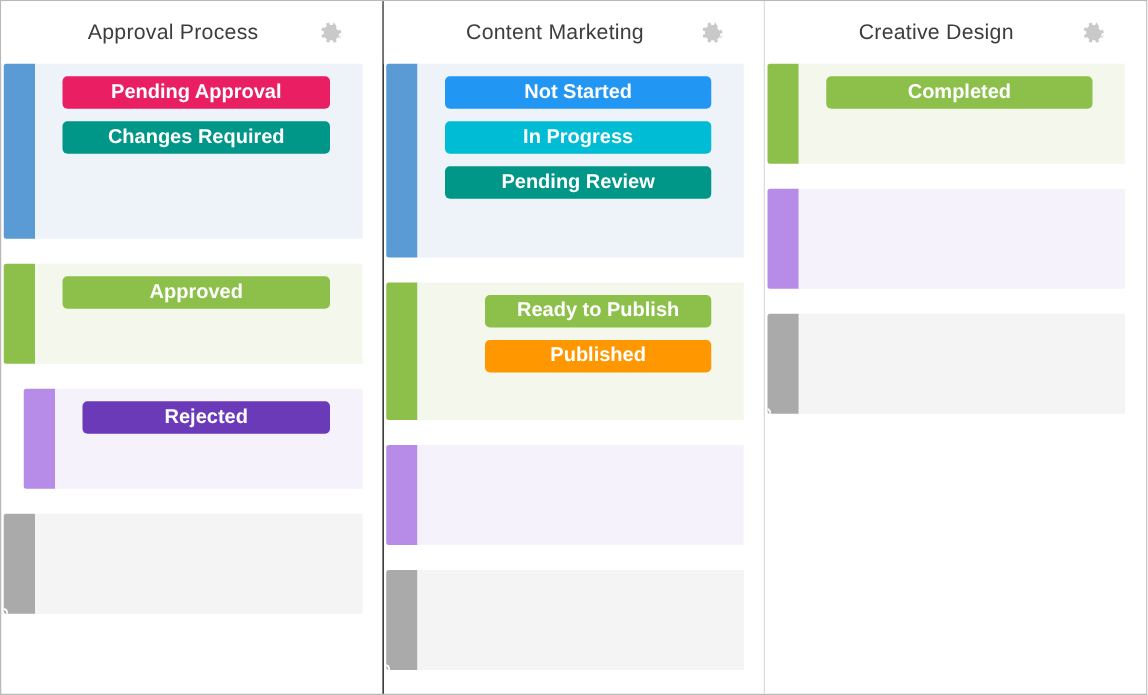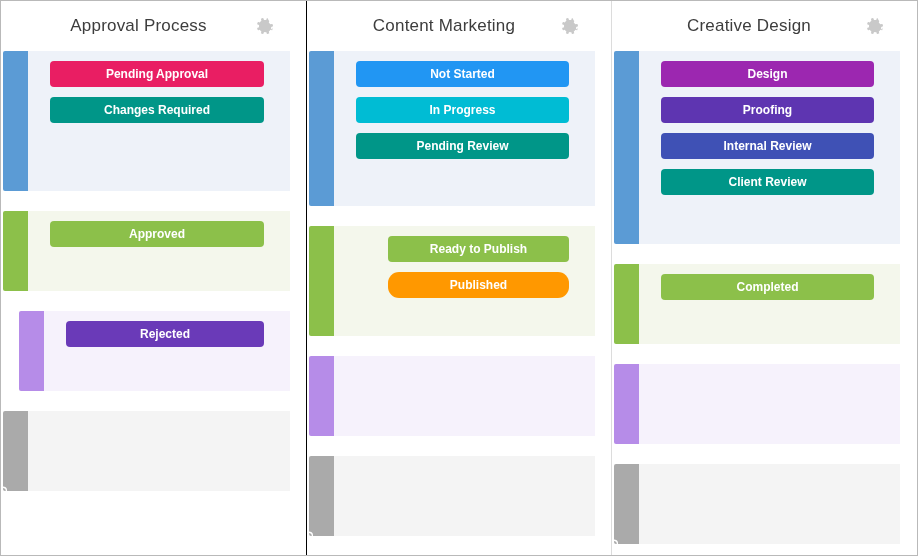--- a/index.html
+++ b/index.html
@@ -102,21 +102,21 @@
     padding:0 26px 0 22px;
   }
   .chip{
     display:block;
     box-sizing:border-box;
     width:100%;
     height:26px;
     line-height:26px;
     border-radius:4px;
     color:#ffffff;
-    font-size:12px;
+    font-size:16px;
     font-weight:bold;
     text-align:center;
     margin-bottom:10px;
     cursor:pointer;
     border:none;
     padding:0;
     font-family:"Liberation Sans", sans-serif;
     overflow:hidden;
     white-space:nowrap;
   }
@@ -202,21 +202,21 @@
               </div>
             </div>
           </div>
           <div class="lane" style="height: 110px;">
             <div class="lane-strip" style="background: rgb(140, 192, 74);">
               <div class="lane-strip-label">FINISHED</div>
             </div>
             <div class="lane-body" style="background: rgb(244, 247, 236); padding-left: 32px;">
               <div class="chip-wrap">
                 <button class="chip" style="background: rgb(140, 192, 74);">Ready to Publish</button>
-                <button class="chip" style="background: rgb(255, 152, 0); border-radius: 11px;">Published</button>
+                <button class="chip" style="background: rgb(255, 152, 0);">Published</button>
               </div>
             </div>
           </div>
           <div class="lane" style="height: 80px;">
             <div class="lane-strip" style="background: rgb(182, 140, 232);">
               <div class="lane-strip-label">ON HOLD</div>
             </div>
             <div class="lane-body" style="background: rgb(246, 242, 252);">
               <div class="chip-wrap"></div>
             </div>
@@ -235,33 +235,20 @@
         <div class="col-head">
           <div class="col-title">Creative Design</div>
           <div class="gear-btn">
             <svg width="20" height="20" viewBox="0 0 20 20" aria-hidden="true">
               <path fill="#c9c9c9" d="M10 6.6A3.4 3.4 0 1 0 10 13.4 3.4 3.4 0 0 0 10 6.6Zm0 5.1a1.7 1.7 0 1 1 0-3.4 1.7 1.7 0 0 1 0 3.4Z"></path>
               <path fill="#c9c9c9" d="M17.6 11.6l-1.5-.5a6.2 6.2 0 0 0 0-2.2l1.5-.5a.6.6 0 0 0 .4-.7l-.4-1.4a.6.6 0 0 0-.7-.4l-1.5.4a6.2 6.2 0 0 0-1.6-1.6l.4-1.5a.6.6 0 0 0-.4-.7L12.4.1a.6.6 0 0 0-.7.4l-.5 1.5a6.2 6.2 0 0 0-2.2 0L8.5.5a.6.6 0 0 0-.7-.4L6.4.6a.6.6 0 0 0-.4.7l.4 1.5a6.2 6.2 0 0 0-1.6 1.6l-1.5-.4a.6.6 0 0 0-.7.4l-.4 1.4a.6.6 0 0 0 .4.7l1.5.5a6.2 6.2 0 0 0 0 2.2l-1.5.5a.6.6 0 0 0-.4.7l.4 1.4a.6.6 0 0 0 .7.4l1.5-.4a6.2 6.2 0 0 0 1.6 1.6l-.4 1.5a.6.6 0 0 0 .4.7l1.4.4a.6.6 0 0 0 .7-.4l.5-1.5a6.2 6.2 0 0 0 2.2 0l.5 1.5a.6.6 0 0 0 .7.4l1.4-.4a.6.6 0 0 0 .4-.7l-.4-1.5a6.2 6.2 0 0 0 1.6-1.6l1.5.4a.6.6 0 0 0 .7-.4l.4-1.4a.6.6 0 0 0-.4-.7Z" transform="translate(0 2)"></path>
             </svg>
           </div>
         </div>
         <div class="lanes">
-          <div class="lane" style="height: 193px;">
-            <div class="lane-strip" style="background: rgb(91, 155, 213);">
-              <div class="lane-strip-label">ACTIVE</div>
-            </div>
-            <div class="lane-body" style="background: rgb(238, 242, 249);">
-              <div class="chip-wrap">
-                <button class="chip" style="background: rgb(156, 39, 176);">Design</button>
-                <button class="chip" style="background: rgb(94, 53, 177);">Proofing</button>
-                <button class="chip" style="background: rgb(63, 81, 181);">Internal Review</button>
-                <button class="chip" style="background: rgb(0, 150, 136);">Client Review</button>
-              </div>
-            </div>
-          </div>
           <div class="lane" style="height: 80px;">
             <div class="lane-strip" style="background: rgb(140, 192, 74);">
               <div class="lane-strip-label">FINISHED</div>
             </div>
             <div class="lane-body" style="background: rgb(244, 247, 236);">
               <div class="chip-wrap">
                 <button class="chip" style="background: rgb(140, 192, 74);">Completed</button>
               </div>
             </div>
           </div>

